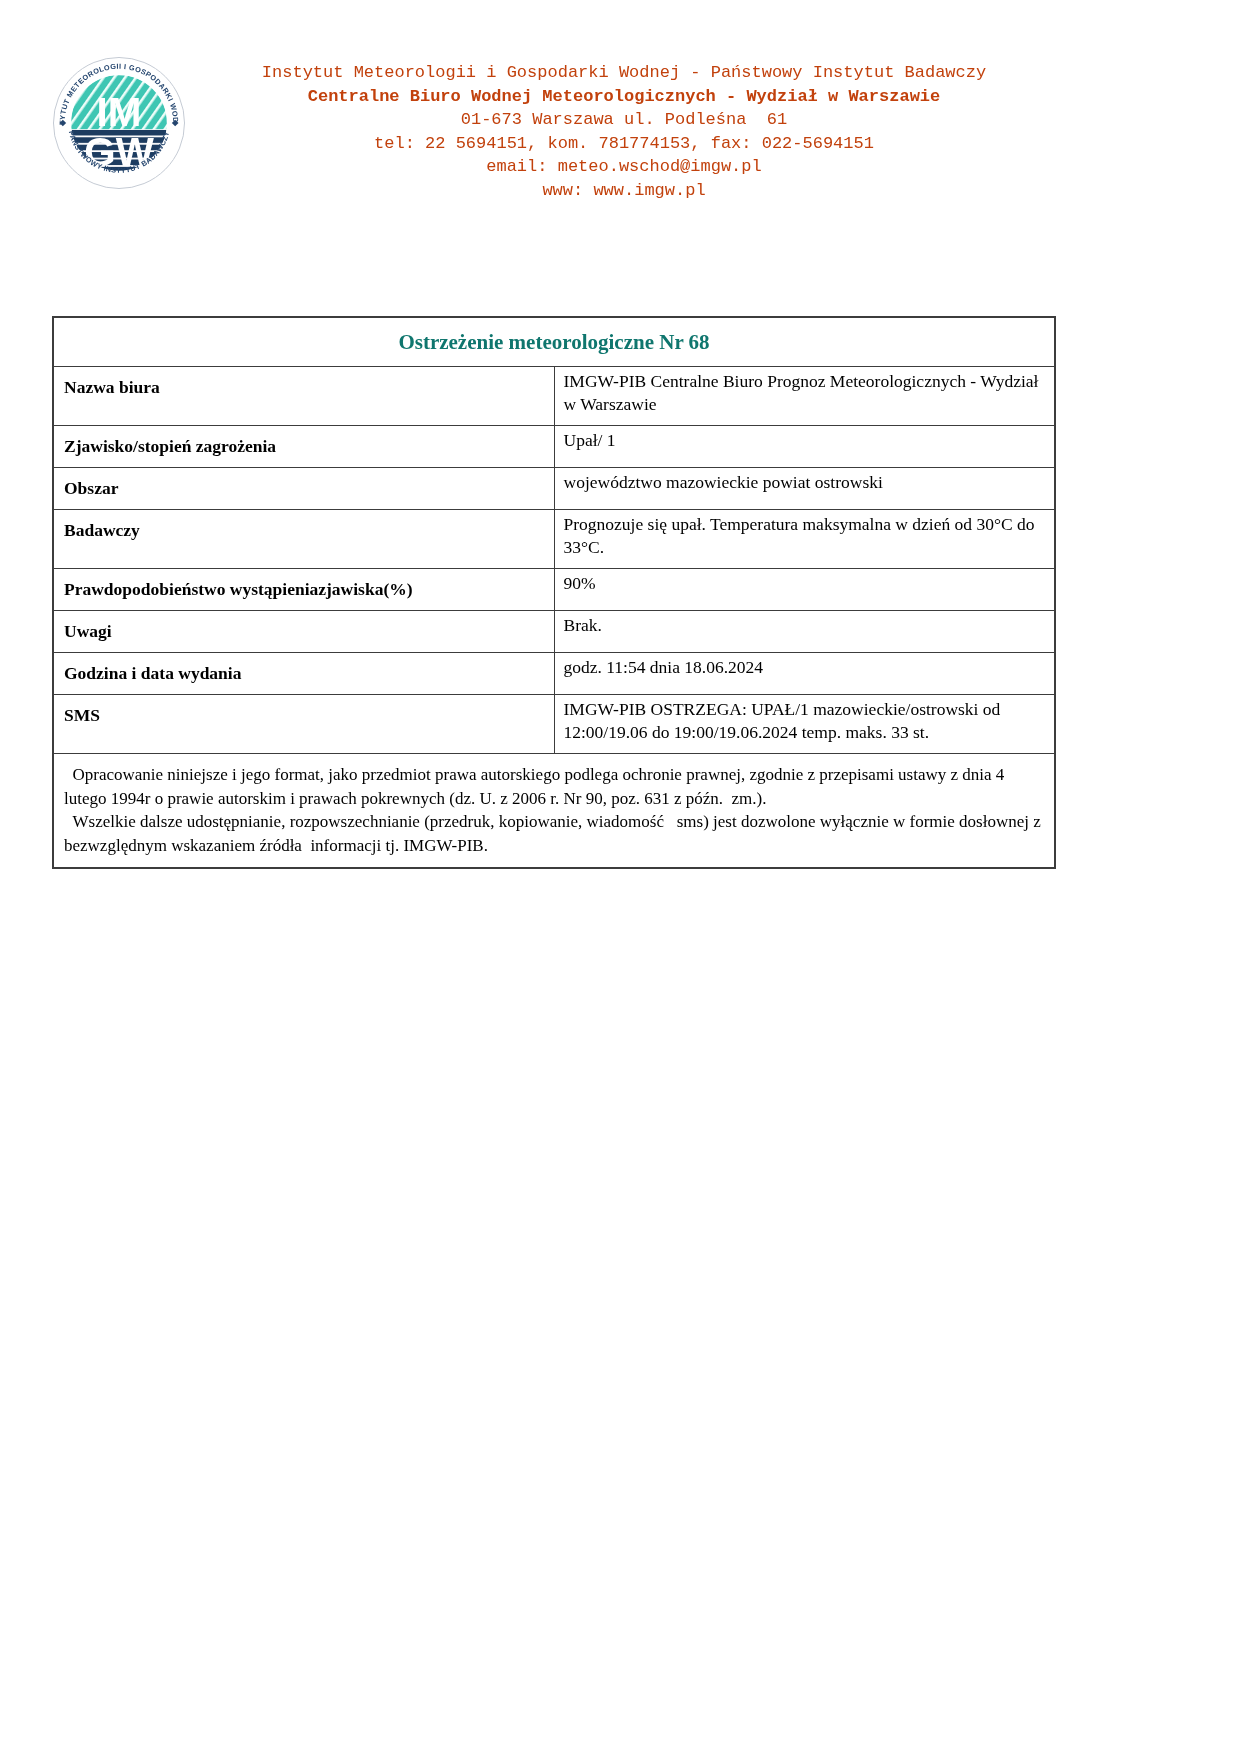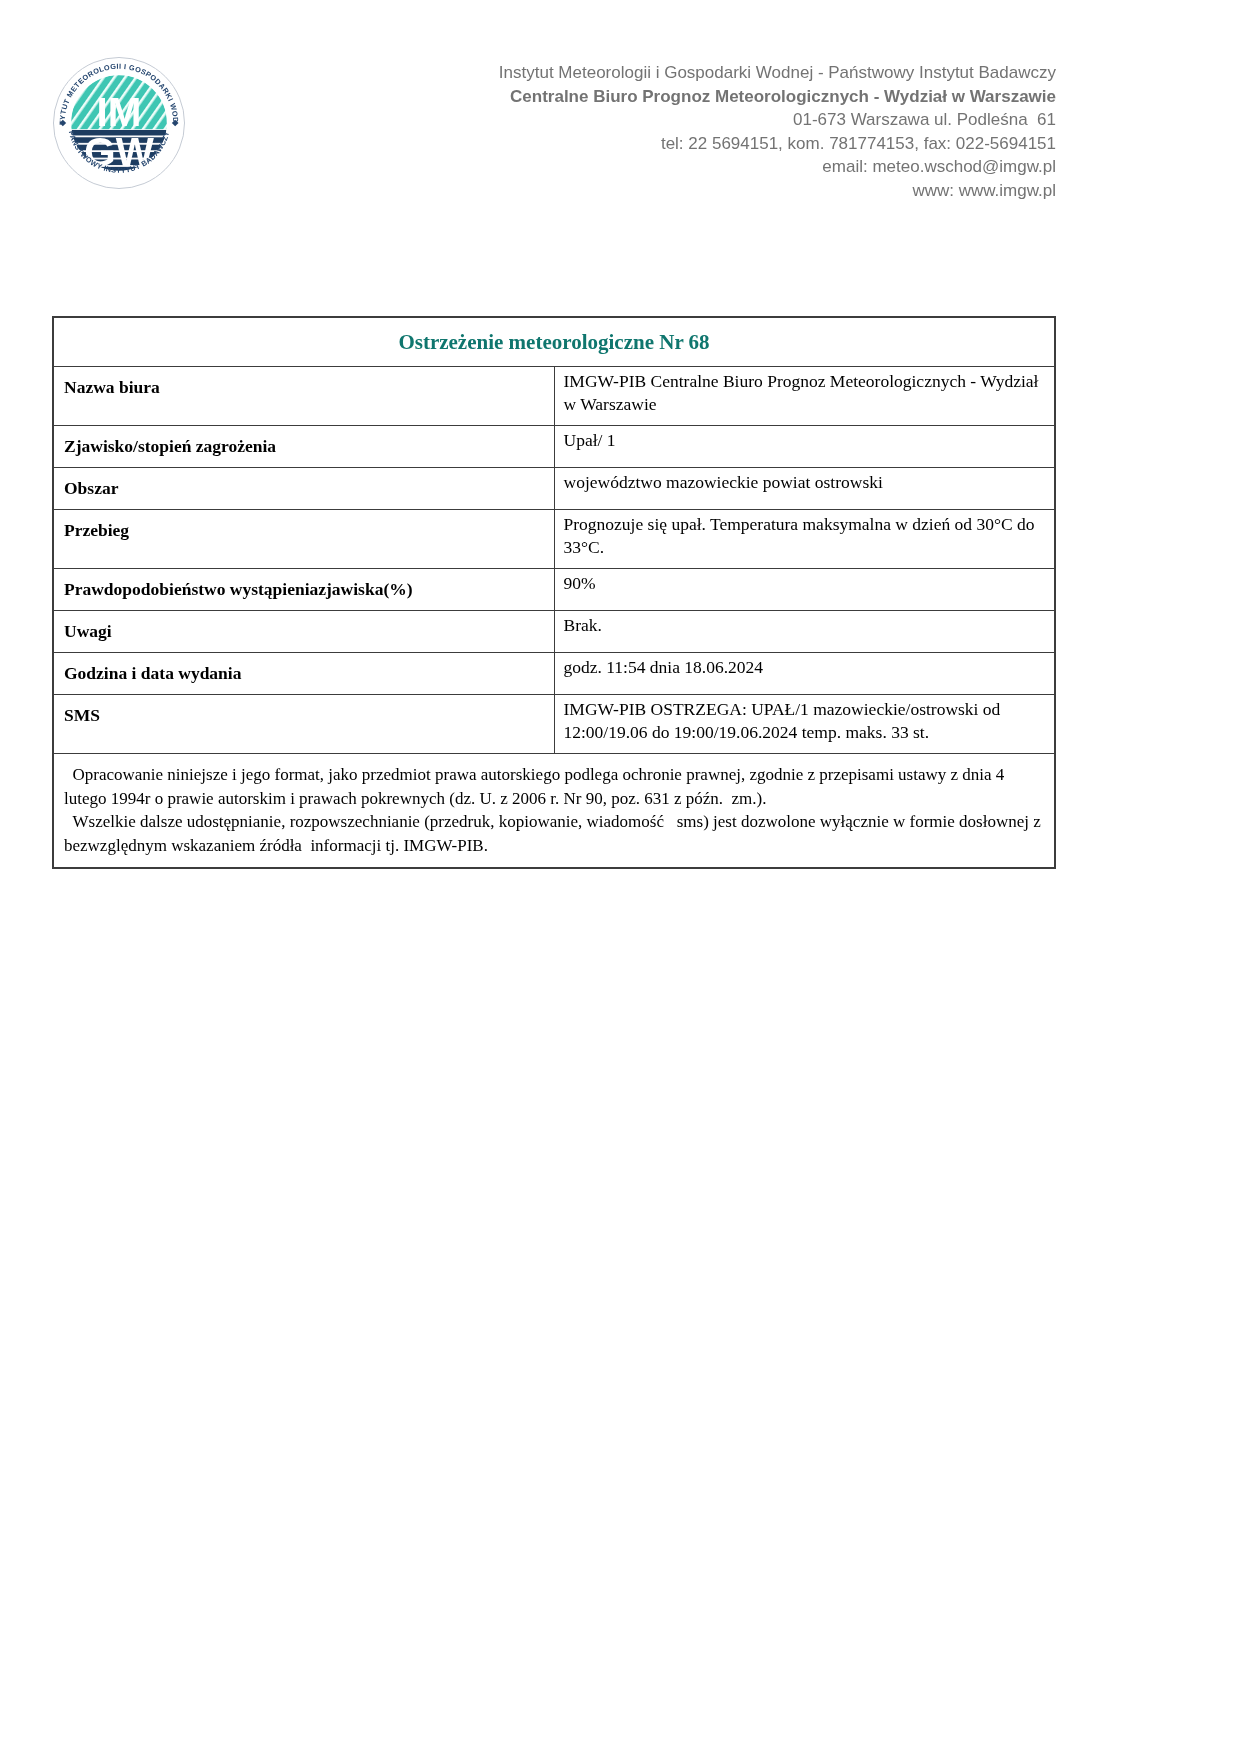--- a/index.html
+++ b/index.html
@@ -22,23 +22,23 @@
   .letterhead {
     display: flex;
     align-items: flex-start;
   }
   .logo-wrap {
     width: 140px;
     flex: 0 0 140px;
   }
   .contact-block {
     flex: 1;
-    text-align: right;
-    color: #737373;
-    font-family: Liberation Sans, sans-serif;
+    text-align: center;
+    color: #c2410c;
+    font-family: Liberation Mono, monospace;
     font-size: 17px;
     line-height: 23.5px;
     padding-top: 5px;
   }
   .hl { white-space: pre-wrap; }
   .hl.bold { font-weight: bold; }
   .logo-big {
     font-family: "Liberation Sans", sans-serif;
     font-weight: bold;
     fill: #ffffff;
@@ -130,21 +130,21 @@
         </text>
         <text class="ring-text" font-size="7.4">
           <textPath href="#ba" startOffset="50%" text-anchor="middle">PAŃSTWOWY INSTYTUT BADAWCZY</textPath>
         </text>
         <rect x="-2.4" y="-2.4" width="4.8" height="4.8" transform="translate(11 68) rotate(45)" fill="#24456e"></rect>
         <rect x="-2.4" y="-2.4" width="4.8" height="4.8" transform="translate(125 68) rotate(45)" fill="#24456e"></rect>
       </svg>
     </div>
     <div class="contact-block">
       <div class="hl">Instytut Meteorologii i Gospodarki Wodnej - Państwowy Instytut Badawczy</div>
-      <div class="hl bold">Centralne Biuro Prognoz Meteorologicznych - Wydział w Warszawie</div>
+      <div class="hl bold">Centralne Biuro Wodnej Meteorologicznych - Wydział w Warszawie</div>
       <div class="hl">01-673 Warszawa ul. Podleśna  61</div>
       <div class="hl">tel: 22 5694151, kom. 781774153, fax: 022-5694151</div>
       <div class="hl">email: meteo.wschod@imgw.pl</div>
       <div class="hl">www: www.imgw.pl</div>
     </div>
   </div>
 
   <table class="warning-table">
     <tbody>
         <tr>
@@ -161,21 +161,21 @@
       <td class="val">Upał/ 1</td>
     </tr>
 
     <tr class="row-std">
       <td class="lbl">Obszar</td>
       <td class="val"><span>województwo mazowieckie </span><span class="b">powiat ostrowski</span></td>
     </tr>
 
 
     <tr class="row-std">
-      <td class="lbl">Przebieg</td>
+      <td class="lbl">Badawczy</td>
       <td class="val">Prognozuje się upał. Temperatura maksymalna w dzień od 30°C do 33°C.</td>
     </tr>
 
     <tr>
       <td class="lbl">Prawdopodobieństwo wystąpieniazjawiska(%)</td>
       <td class="val">90%</td>
     </tr>
 
     <tr class="row-std">
       <td class="lbl">Uwagi</td>

